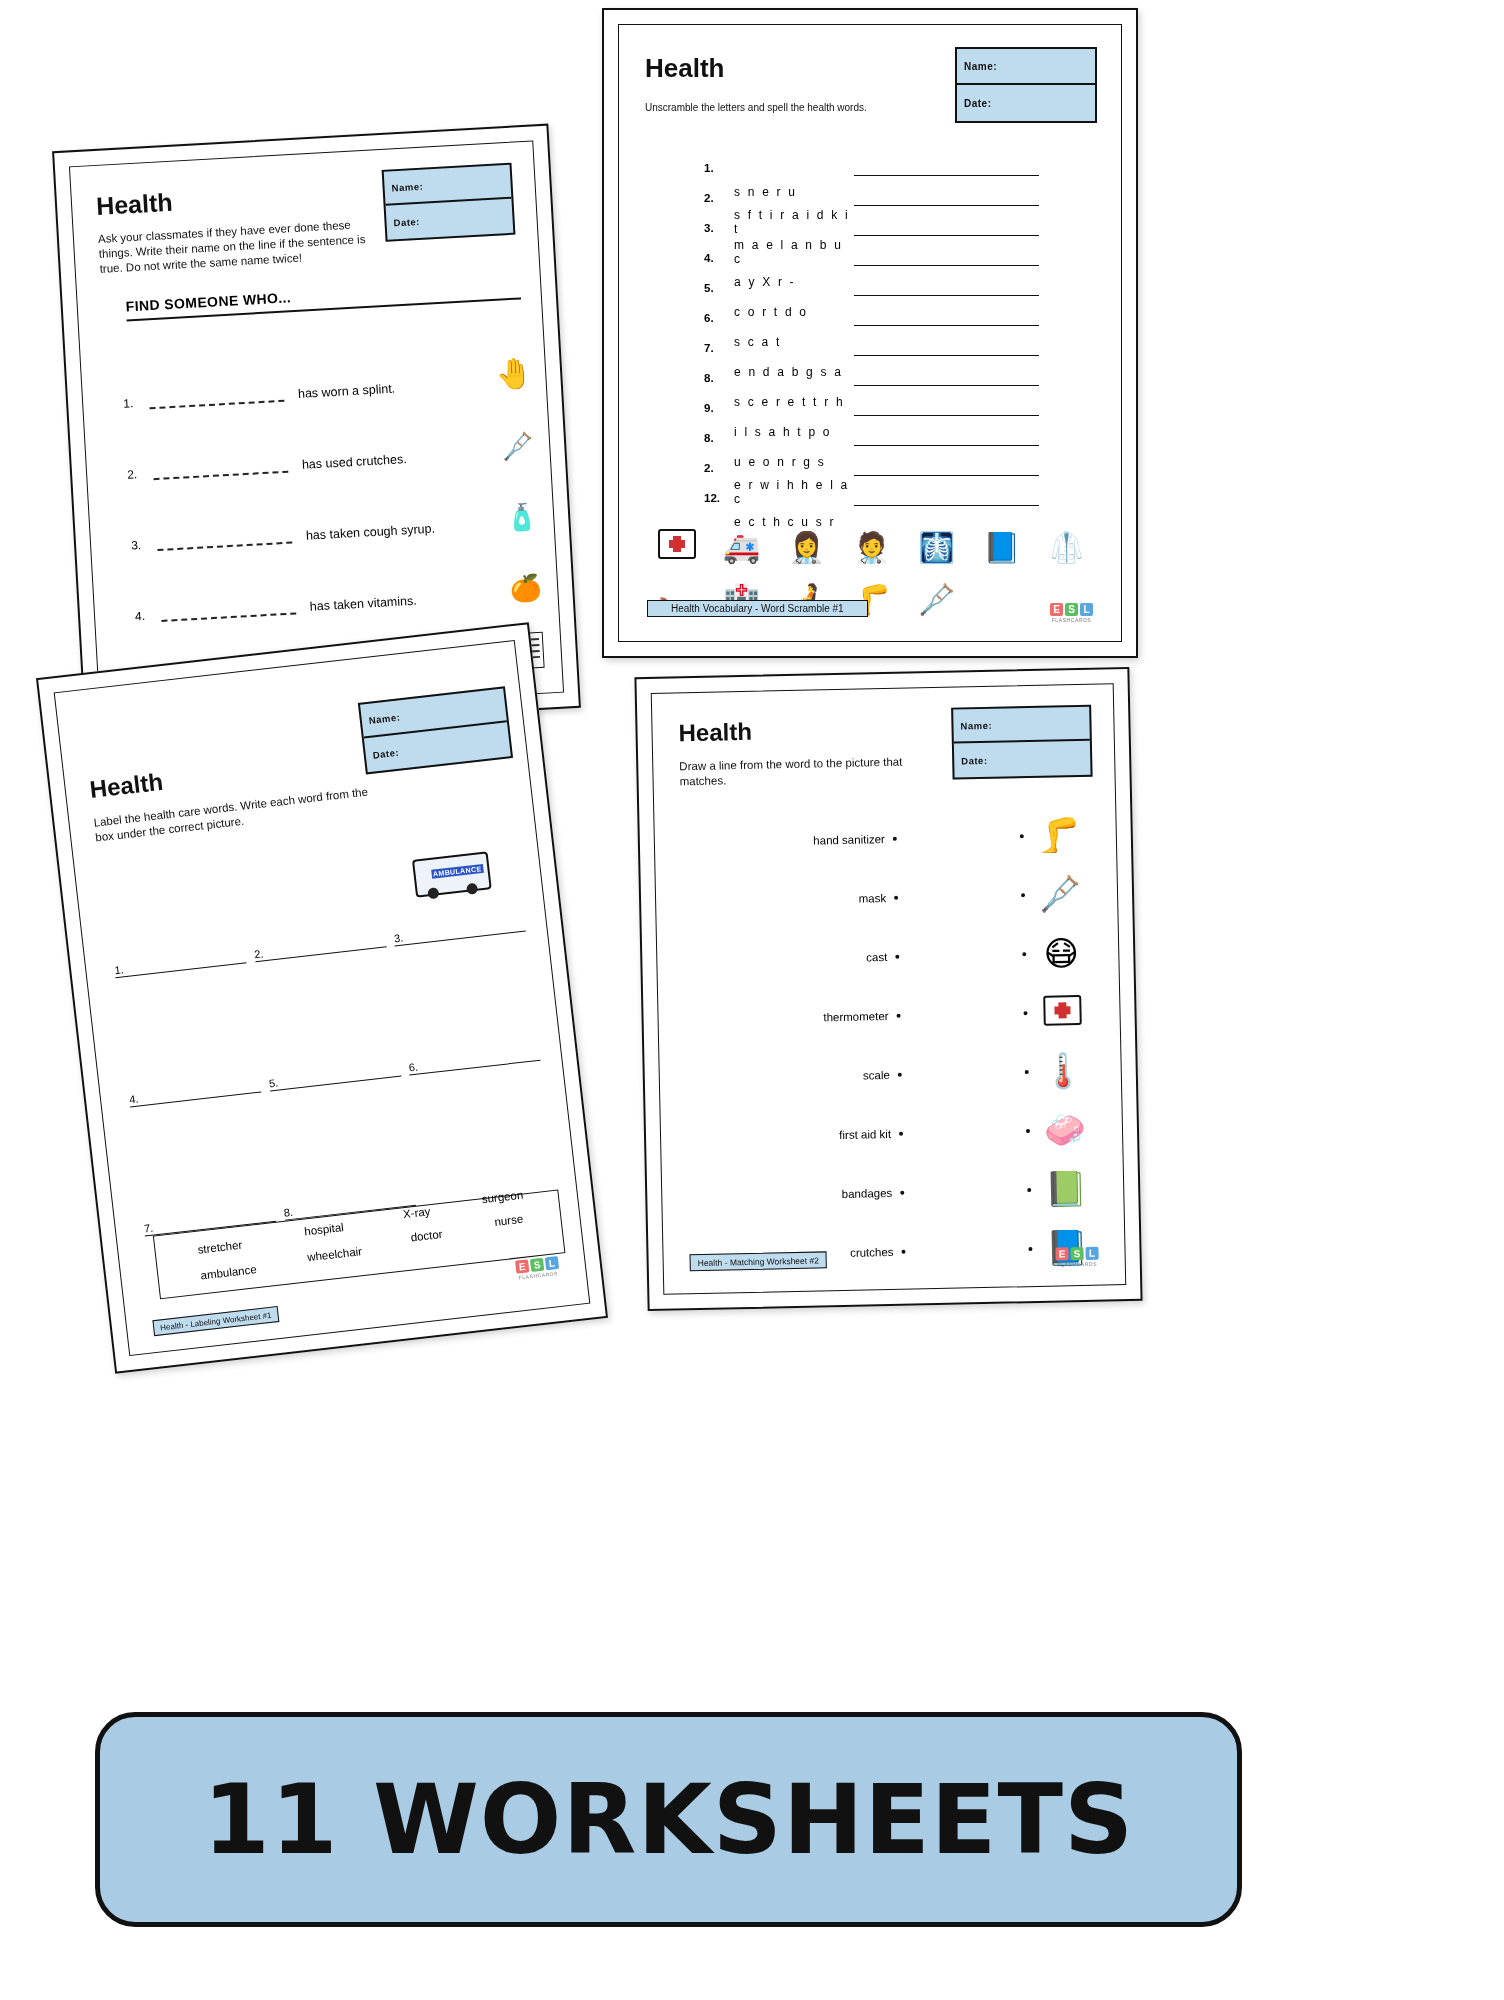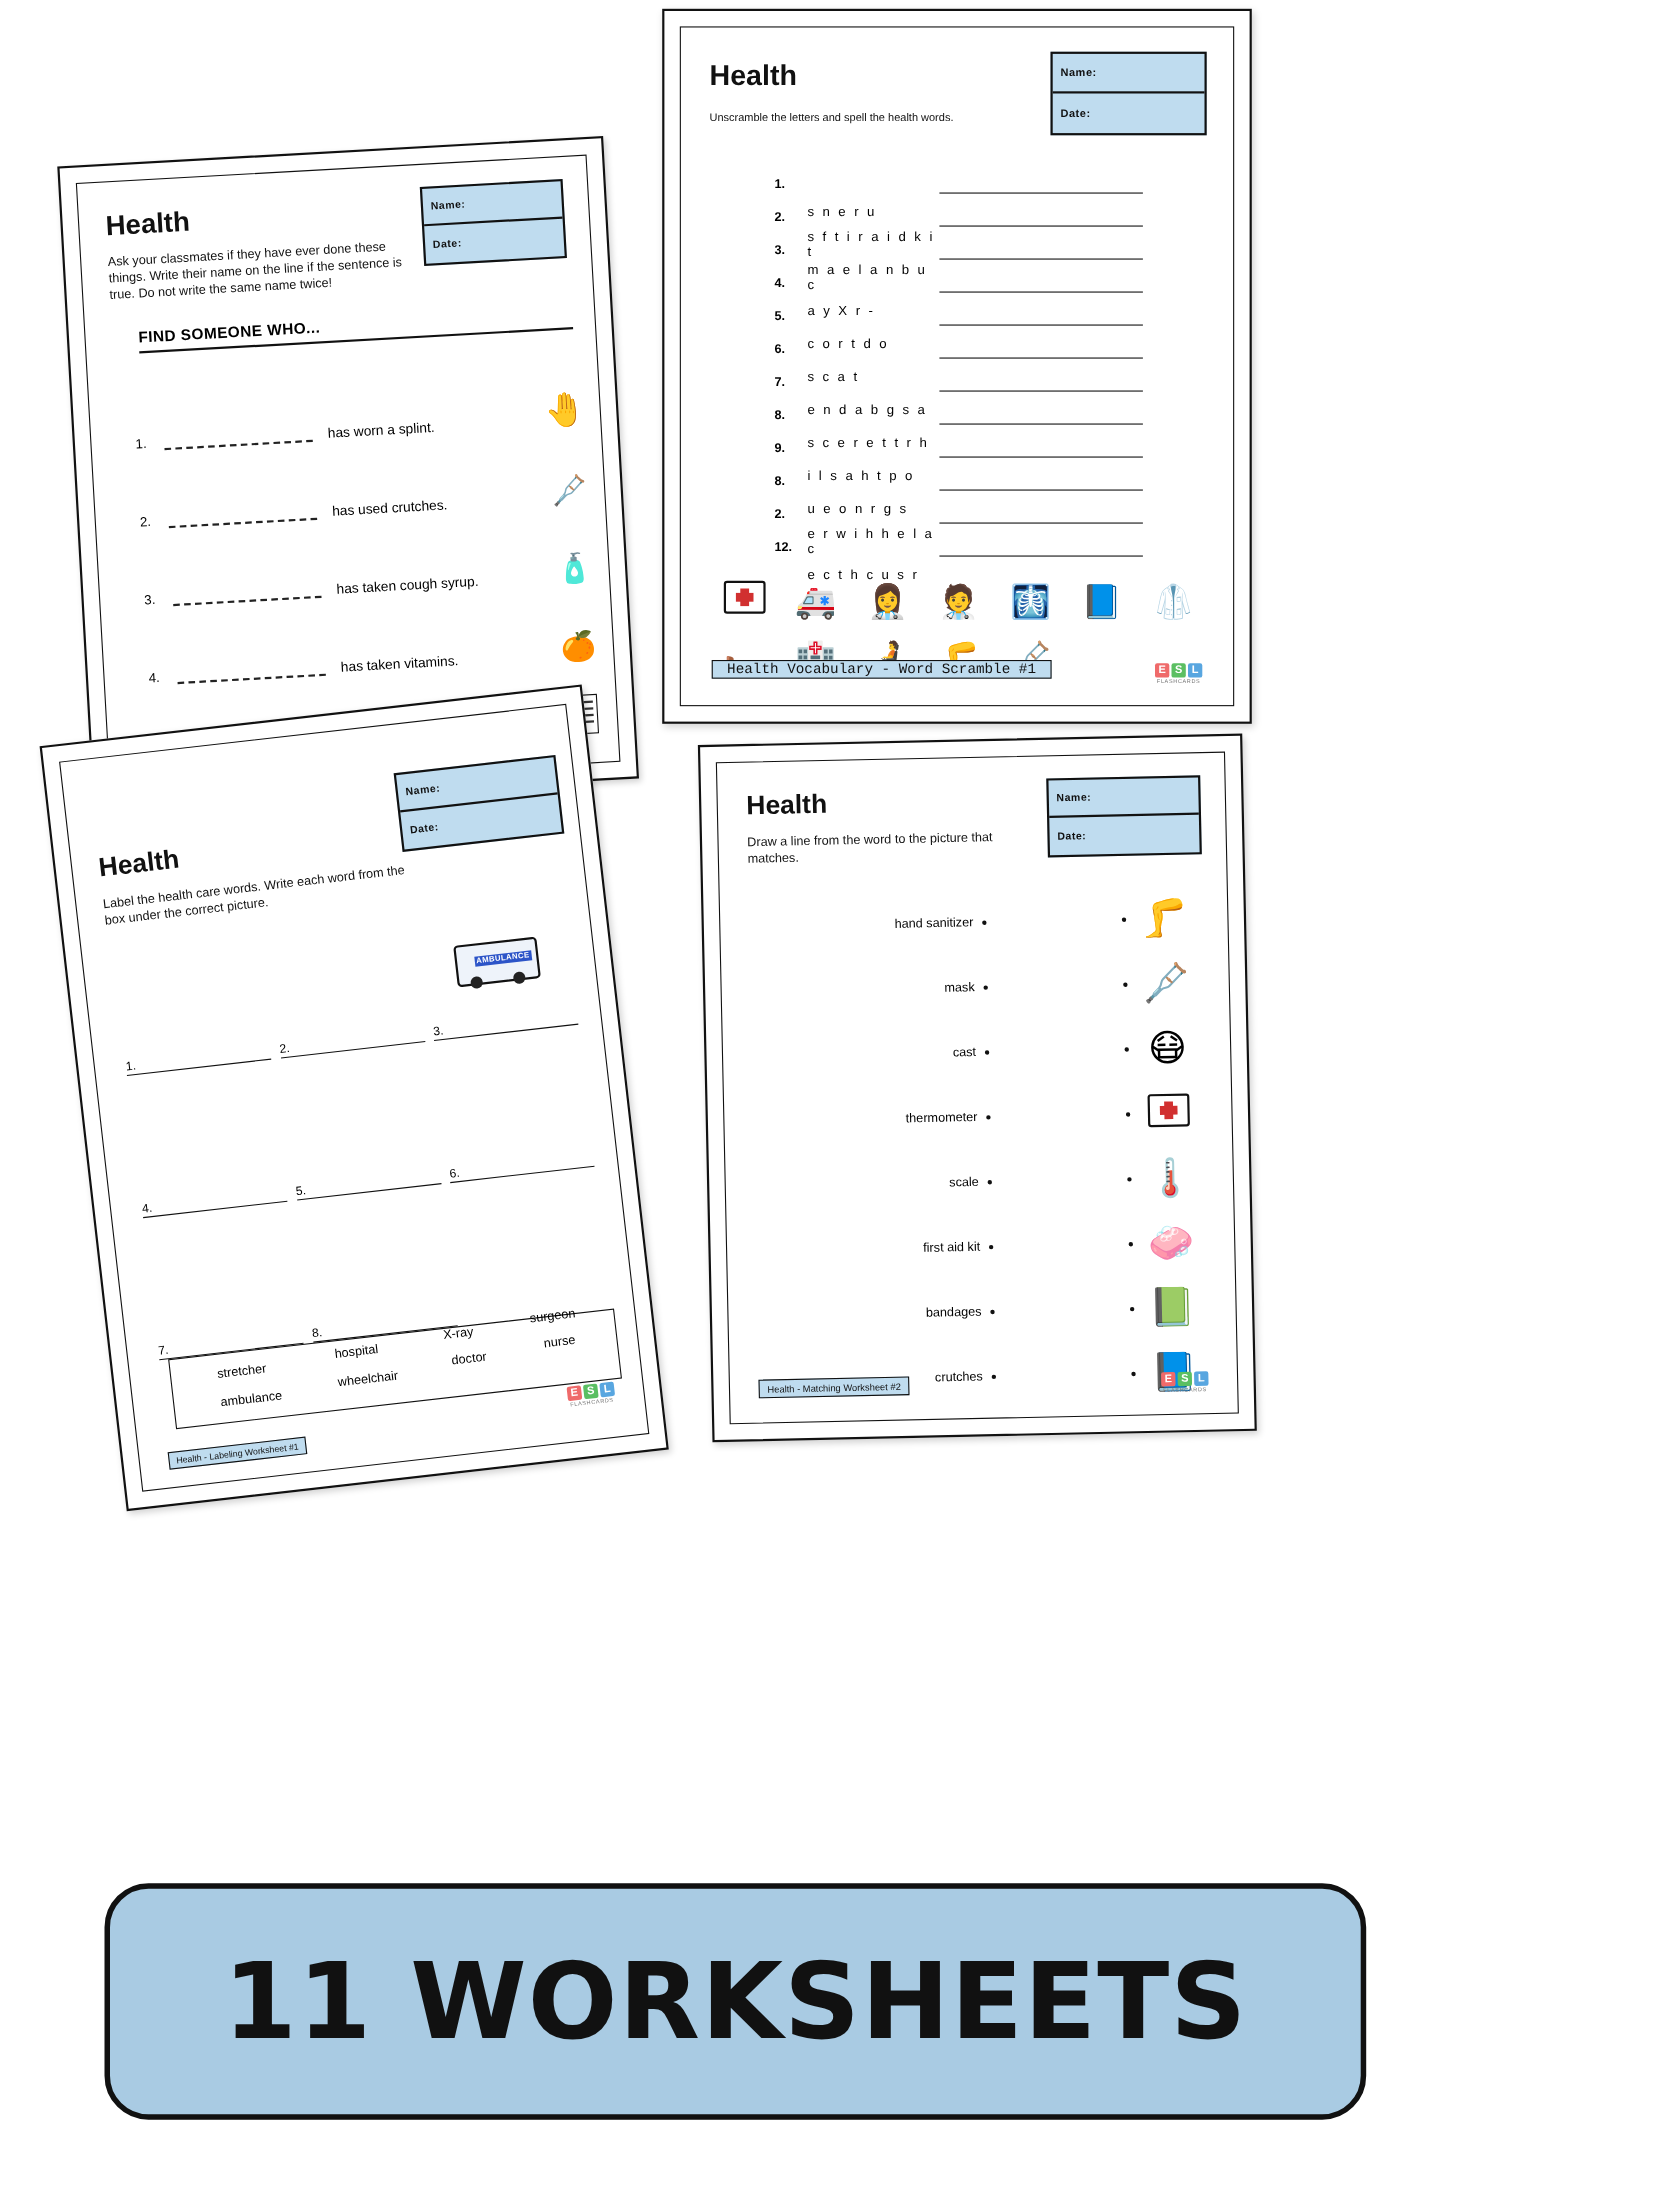--- a/index.html
+++ b/index.html
@@ -138,21 +138,21 @@
   #sheet-scramble .sword { width: 120px; font-size: 12px; letter-spacing: 2.2px; margin-top: 48px; }
   #sheet-scramble .sline { width: 185px; border-bottom: 1.5px solid #111; height: 14px; }
   #sheet-scramble .pics {
     position: absolute; left: 30px; top: 490px; right: 26px;
   }
   #sheet-scramble .pics .prow {
     display: flex; justify-content: space-between; align-items: flex-end;
     height: 48px; margin-bottom: 4px;
   }
   #sheet-scramble .pics .prow .cell { width: 56px; text-align: center; }
-  #sheet-scramble .footer-tag { left: 28px; bottom: 24px; height: 17px; padding: 0 13px; font-size: 13px; font-family: Liberation Mono, monospace; }
+  #sheet-scramble .footer-tag { left: 28px; bottom: 24px; height: 17px; padding: 0 23px; font-size: 10px; }
   #sheet-scramble .esl { right: 28px; bottom: 18px; }
 
   
   #sheet-label {
     left: 74px; top: 648px; width: 496px; height: 700px;
     transform: rotate(-6.5deg);
     box-shadow: 2px 3px 7px rgba(0,0,0,.18);
     z-index: 4;
   }
   #sheet-label .wtitle { position: absolute; left: 24px; top: 86px; font-size: 24px; }

